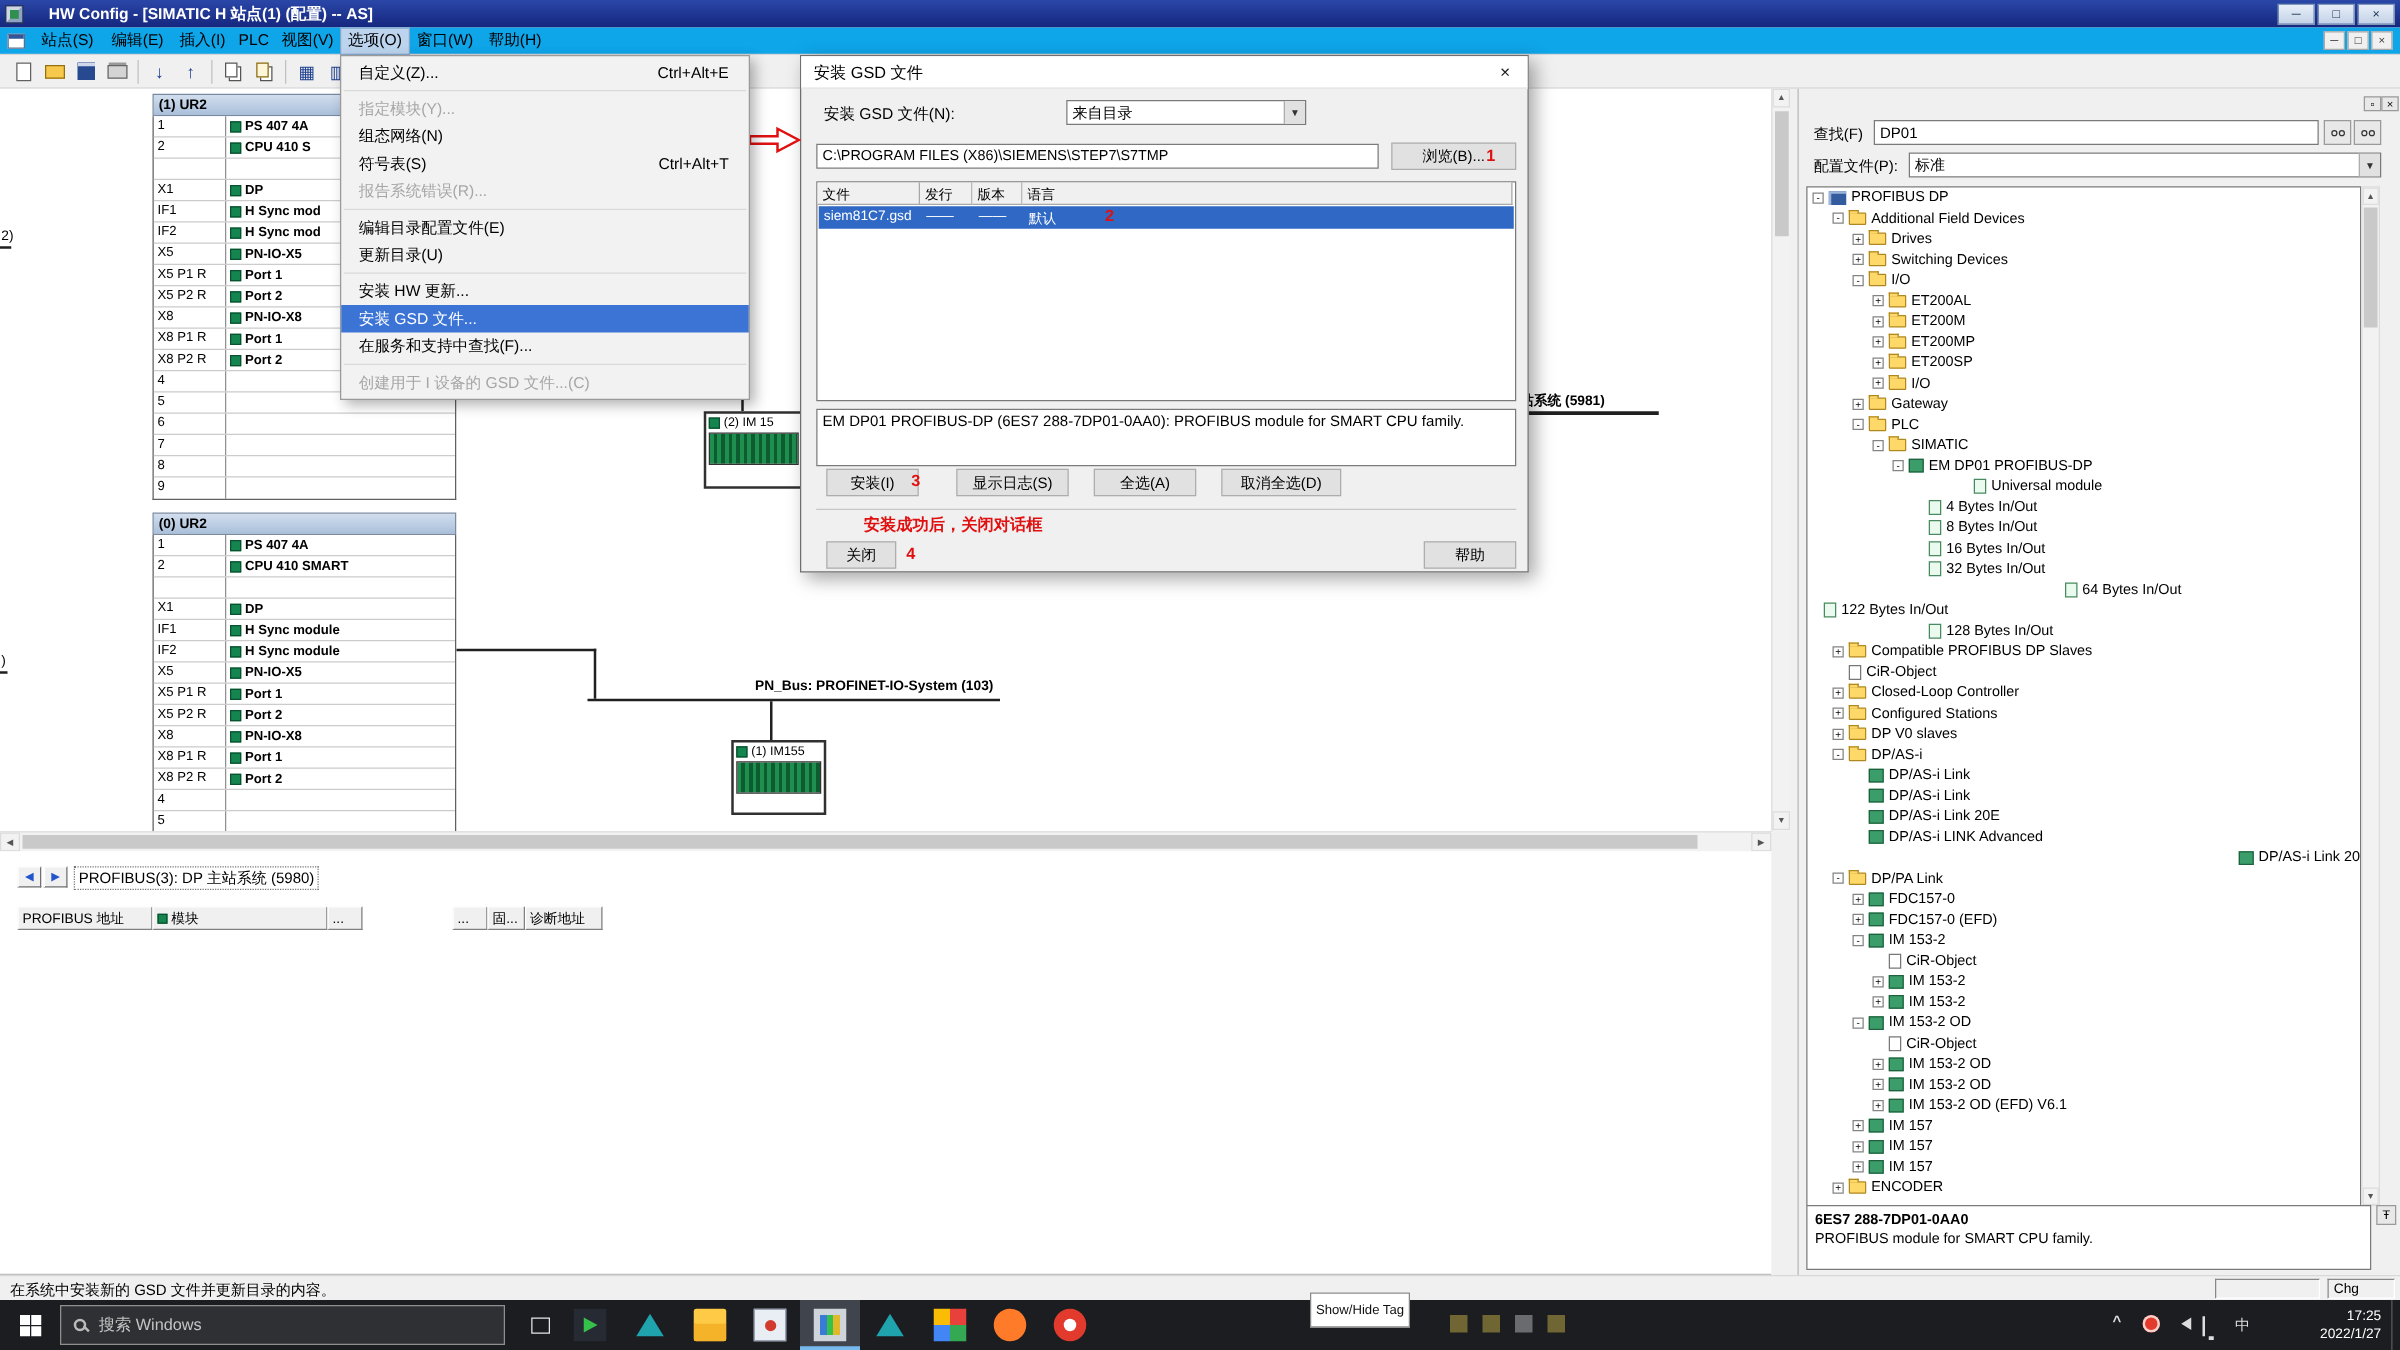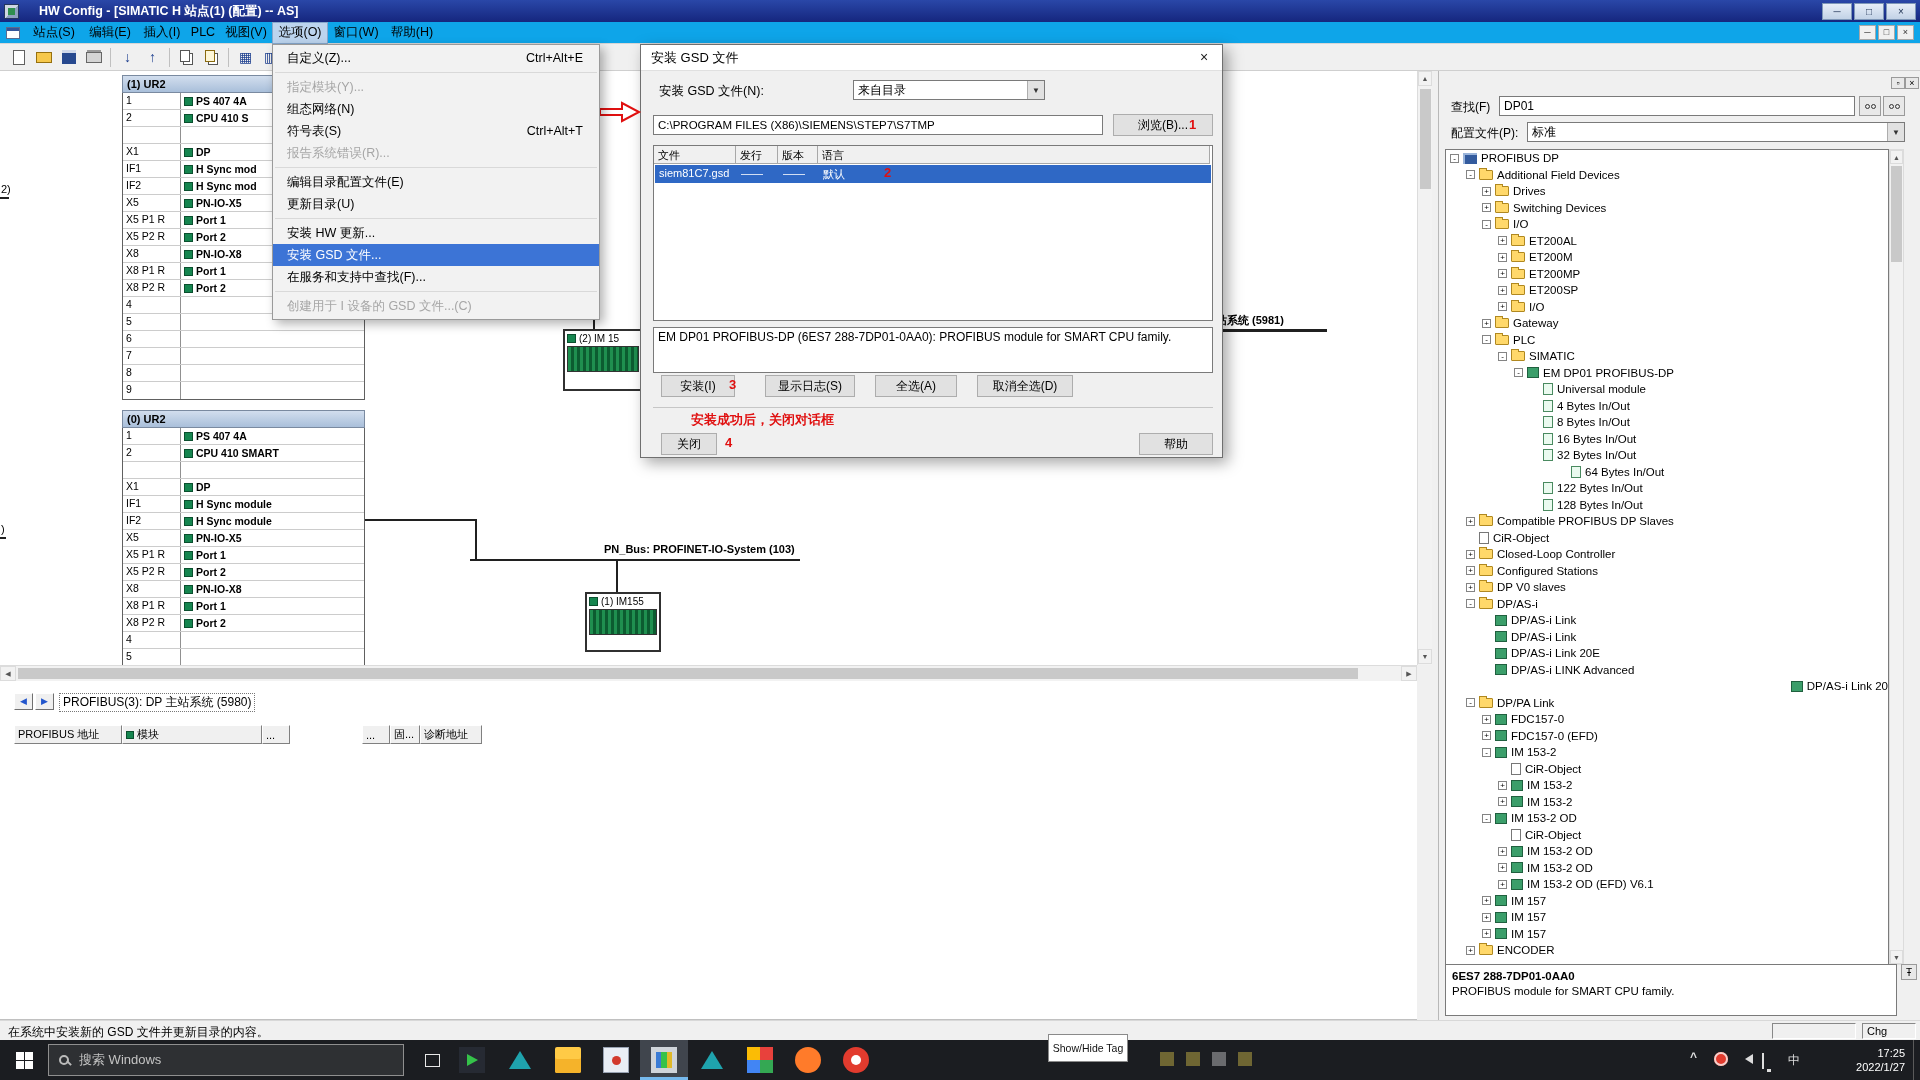--- a/index.html
+++ b/index.html
@@ -579,21 +579,21 @@
           <div class="trow" style="padding-left: 52px;">
             <span class="exp">-</span>
             <span class="tico ic-folder"></span>
             <span>SIMATIC</span>
           </div>
           <div class="trow" style="padding-left: 68px;">
             <span class="exp">-</span>
             <span class="tico ic-device"></span>
             <span>EM DP01 PROFIBUS-DP</span>
           </div>
-          <div class="trow" style="padding-left: 84px;">
+          <div class="trow" style="padding-left: 120px;">
             <span class="exp-sp"></span>
             <span class="tico ic-card"></span>
             <span>Universal module</span>
           </div>
           <div class="trow" style="padding-left: 84px;">
             <span class="exp-sp"></span>
             <span class="tico ic-card"></span>
             <span>4 Bytes In/Out</span>
           </div>
           <div class="trow" style="padding-left: 84px;">
@@ -604,26 +604,26 @@
           <div class="trow" style="padding-left: 84px;">
             <span class="exp-sp"></span>
             <span class="tico ic-card"></span>
             <span>16 Bytes In/Out</span>
           </div>
           <div class="trow" style="padding-left: 84px;">
             <span class="exp-sp"></span>
             <span class="tico ic-card"></span>
             <span>32 Bytes In/Out</span>
           </div>
-          <div class="trow" style="padding-left: 112px;">
+          <div class="trow" style="padding-left: 50px; justify-content: center;">
             <span class="exp-sp"></span>
             <span class="tico ic-card"></span>
             <span>64 Bytes In/Out</span>
           </div>
-          <div class="trow" style="padding-left: 84px;">
+          <div class="trow" style="">
             <span class="exp-sp"></span>
             <span class="tico ic-card"></span>
             <span>122 Bytes In/Out</span>
           </div>
           <div class="trow" style="padding-left: 84px;">
             <span class="exp-sp"></span>
             <span class="tico ic-card"></span>
             <span>128 Bytes In/Out</span>
           </div>
           <div class="trow" style="padding-left: 20px;">

